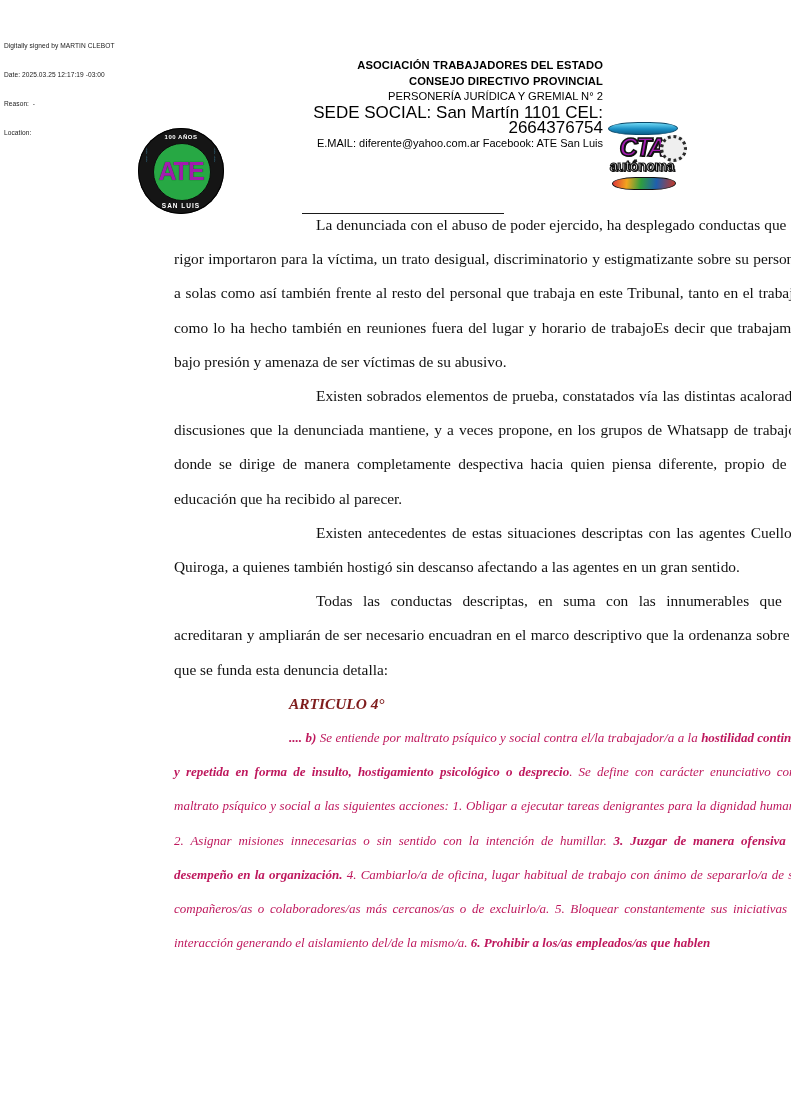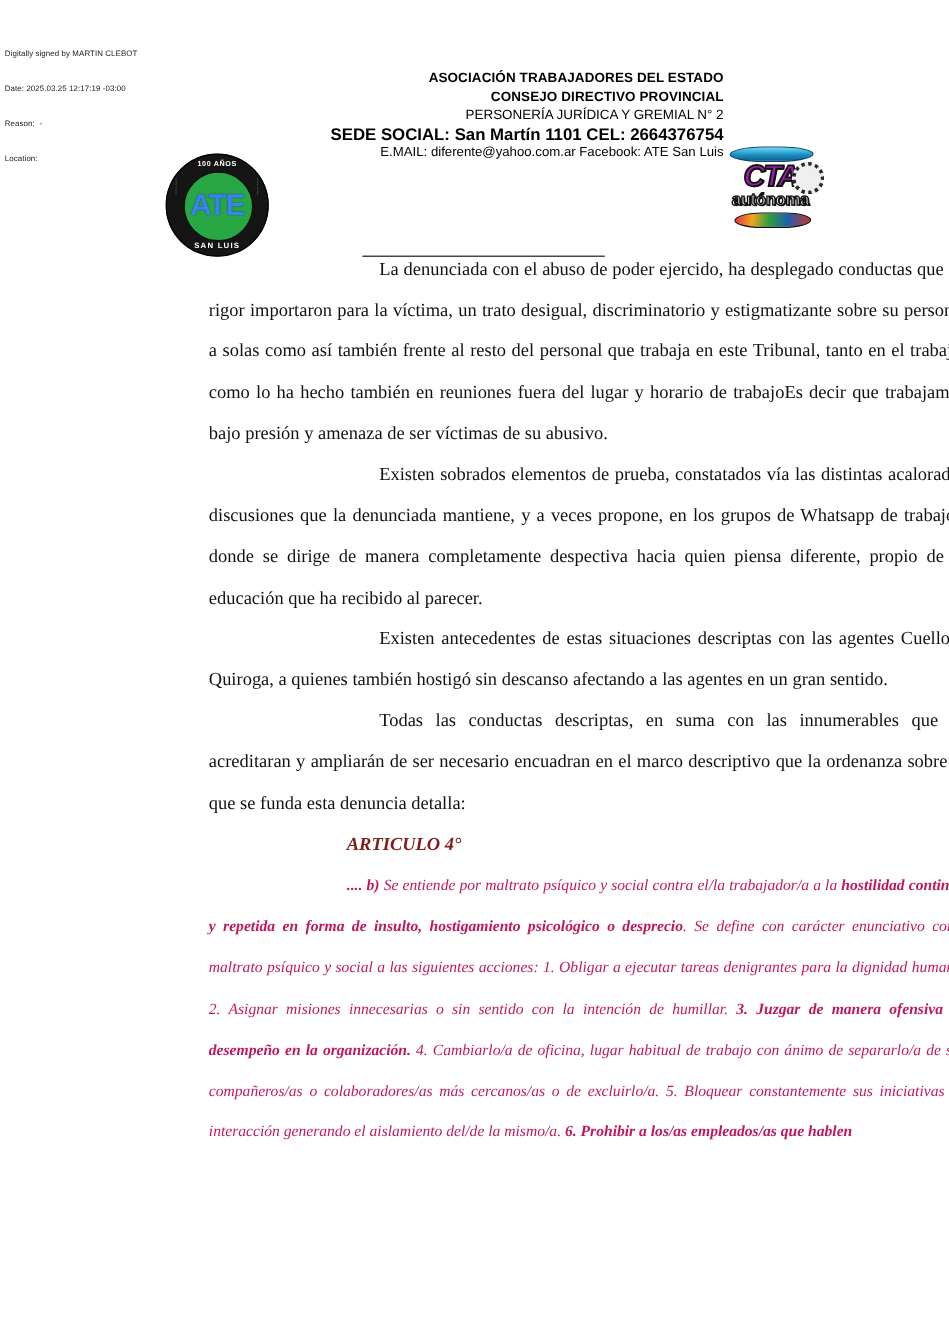--- a/index.html
+++ b/index.html
@@ -53,22 +53,22 @@
     font-weight: bold;
     line-height: 15.5px;
     letter-spacing: 0.01em;
   }
   .lh-line3 {
     font-size: 11.2px;
     font-weight: normal;
     line-height: 15.5px;
   }
   .lh-line4 {
-    font-size: 14px;
-    font-weight: bold;
+    font-size: 17px;
+    font-weight: normal;
     line-height: 15.5px;
   }
   .lh-line5 {
     font-size: 11.0px;
     font-weight: normal;
     line-height: 15.5px;
   }
   .lh-rule {
     position: absolute;
     left: 302px;
@@ -105,21 +105,21 @@
   .ate-text-letters {
     position: absolute;
     left: 0; top: 0;
     width: 86px; height: 86px;
     display: flex;
     align-items: center;
     justify-content: center;
     font-family: "Liberation Sans", "DejaVu Sans", sans-serif;
     font-weight: bold;
     font-size: 25px;
-    color: #3b82f6;
+    color: #a21caf;
     letter-spacing: -1px;
     text-shadow: 0 0 1px #0a3d15;
   }
   .ate-top-txt {
     position: absolute;
     left: 0;
     top: 6px;
     width: 86px;
     text-align: center;
     font-family: "Liberation Sans", "DejaVu Sans", sans-serif;

